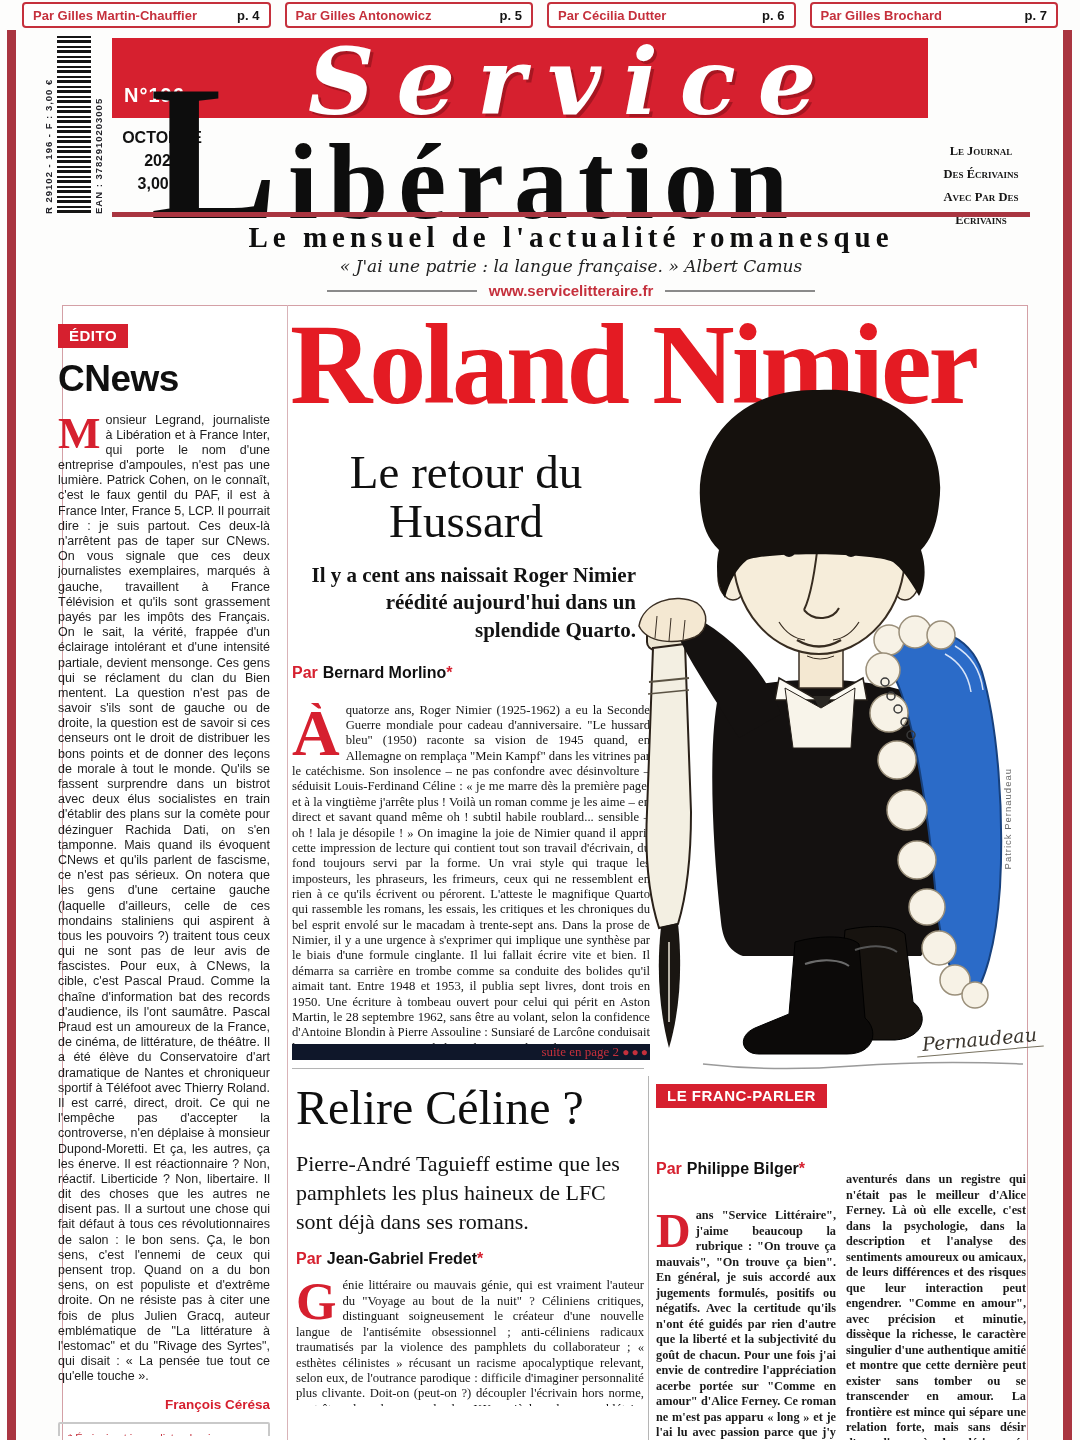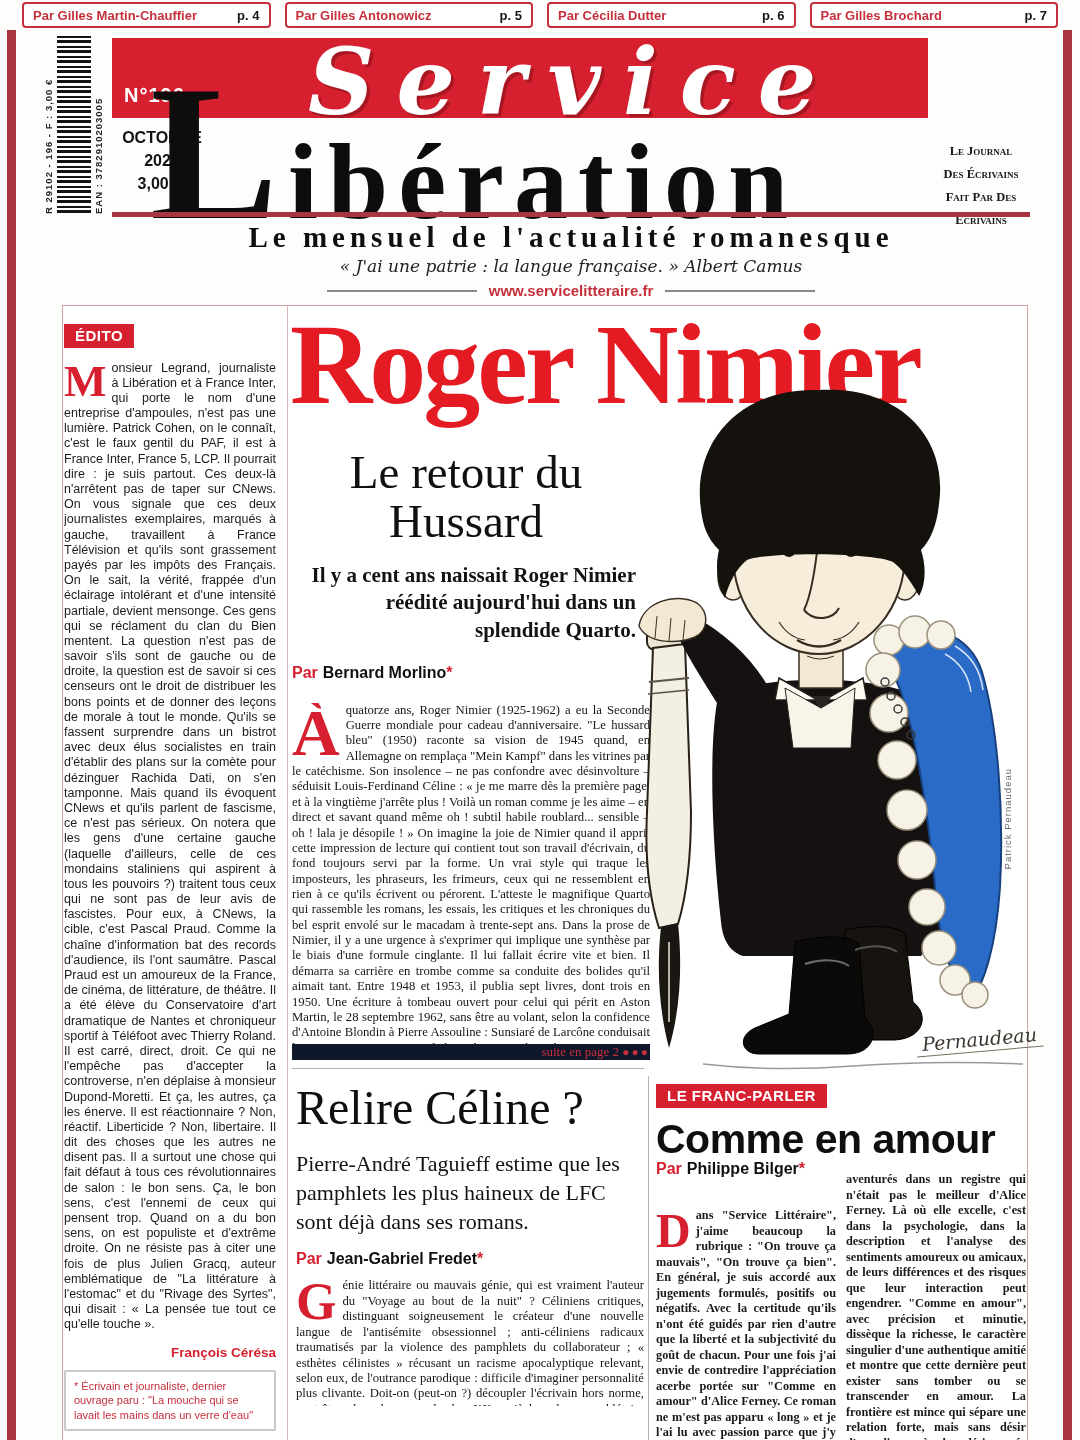--- a/index.html
+++ b/index.html
@@ -48,21 +48,21 @@
   .wwwrow .hline{width:150px;height:2px;background:#8a8a8a;}
   .wwwrow .url{color:#c5303c;font-weight:bold;font-size:15px;}
 
   
   .content-frame{position:absolute;left:62px;top:305px;width:964px;height:1200px;border:1px solid #d4a0a6;background:#fff;}
   .vline-edito{position:absolute;left:287px;top:305px;width:1px;height:1135px;background:#d9b3b8;}
   .hline-mid{position:absolute;left:292px;top:1068px;width:352px;height:1px;background:#b5b5b5;}
   .vline-bottom{position:absolute;left:648px;top:1076px;width:1px;height:364px;background:#b5b5b5;}
 
   
-  .edito{position:absolute;left:64px;top:324px;width:212px;height:1112px;overflow:hidden;}
+  .edito{position:absolute;left:58px;top:324px;width:212px;height:1112px;overflow:hidden;}
   .kicker{display:inline-block;background:#d6202f;color:#fff;font-weight:bold;font-size:15px;
           letter-spacing:.5px;padding:3px 11px 4px;}
   .edito h2{font-size:37px;margin:10px 0 12px;letter-spacing:-.5px;color:#101010;}
   .edito .body{font-size:12.5px;line-height:1.215;text-align:justify;color:#1c1c1c;}
   .edito .body::first-letter{float:left;font-family:"Liberation Serif",serif;font-weight:bold;
           color:#d6202f;font-size:45px;line-height:.82;padding:2px 5px 0 0;}
   .edito .sig{text-align:right;color:#d6202f;font-weight:bold;font-size:13.5px;}
   .edito .footnote{margin-top:10px;border:2px solid #c9c9c9;border-radius:2px;padding:7px 8px;
           color:#c5303c;font-size:11px;line-height:1.3;}
 
@@ -143,44 +143,45 @@
 <div class="issue-info">
   <div>OCTOBRE</div>
   <div>2025</div>
   <div>3,00 €.</div>
 </div>
 <div class="title-script">Service</div>
 <div class="title-main">Libération</div>
 <div class="journal-tag">
   <div>Le Journal</div>
   <div>Des Écrivains</div>
-  <div>Fait Par Des Écrivains</div>
+  <div>Avec Par Des Écrivains</div>
 </div>
 <div class="mast-rule"></div>
 <div class="mensuel">Le mensuel de l'actualité romanesque</div>
 <div class="camus">« J'ai une patrie : la langue française. » Albert Camus</div>
 <div class="wwwrow">
   <span class="hline"></span>
   <span class="url">www.servicelitteraire.fr</span>
   <span class="hline"></span>
 </div>
 
 <div class="content-frame"></div>
 <div class="vline-edito"></div>
 <div class="hline-mid"></div>
 <div class="vline-bottom"></div>
 
 <div class="edito">
   <span class="kicker">ÉDITO</span>
+  <h2>CNews</h2>
   <p class="body">Monsieur Legrand, journaliste à Libération et à France Inter, qui porte le nom d'une entreprise d'ampoules, n'est pas une lumière. Patrick Cohen, on le connaît, c'est le faux gentil du PAF, il est à France Inter, France 5, LCP. Il pourrait dire : je suis partout. Ces deux-là n'arrêtent pas de taper sur CNews. On vous signale que ces deux journalistes exemplaires, marqués à gauche, travaillent à France Télévision et qu'ils sont grassement payés par les impôts des Français. On le sait, la vérité, frappée d'un éclairage intolérant et d'une intensité partiale, devient mensonge. Ces gens qui se réclament du clan du Bien mentent. La question n'est pas de savoir s'ils sont de gauche ou de droite, la question est de savoir si ces censeurs ont le droit de distribuer les bons points et de donner des leçons de morale à tout le monde. Qu'ils se fassent surprendre dans un bistrot avec deux élus socialistes en train d'établir des plans sur la comète pour dézinguer Rachida Dati, on s'en tamponne. Mais quand ils évoquent CNews et qu'ils parlent de fascisme, ce n'est pas sérieux. On notera que les gens d'une certaine gauche (laquelle d'ailleurs, celle de ces mondains staliniens qui aspirent à tous les pouvoirs ?) traitent tous ceux qui ne sont pas de leur avis de fascistes. Pour eux, à CNews, la cible, c'est Pascal Praud. Comme la chaîne d'information bat des records d'audience, ils l'ont saumâtre. Pascal Praud est un amoureux de la France, de cinéma, de littérature, de théâtre. Il a été élève du Conservatoire d'art dramatique de Nantes et chroniqueur sportif à Téléfoot avec Thierry Roland. Il est carré, direct, droit. Ce qui ne l'empêche pas d'accepter la controverse, n'en déplaise à monsieur Dupond-Moretti. Et ça, les autres, ça les énerve. Il est réactionnaire ? Non, réactif. Liberticide ? Non, libertaire. Il dit des choses que les autres ne disent pas. Il a surtout une chose qui fait défaut à tous ces révolutionnaires de salon : le bon sens. Ça, le bon sens, c'est l'ennemi de ceux qui pensent trop. Quand on a du bon sens, on est populiste et d'extrême droite. On ne résiste pas à citer une fois de plus Julien Gracq, auteur emblématique de "La littérature à l'estomac" et du "Rivage des Syrtes", qui disait : « La pensée tue tout ce qu'elle touche ».</p>
   <div class="sig">François Cérésa</div>
   <div class="footnote">* Écrivain et journaliste, dernier ouvrage paru : "La mouche qui se lavait les mains dans un verre d'eau"</div>
 </div>
 
-<div class="lead-headline">Roger Nimier</div>
+<div class="lead-headline">Roland Nimier</div>
 
 <svg class="caricature" viewBox="0 0 445 700" xmlns="http://www.w3.org/2000/svg">
 
   <g>
     <rect x="64" y="230" width="42" height="38" rx="8" fill="#ece5d2" stroke="#2a2119" stroke-width="2"></rect>
     <path d="M70,266 L102,262 L108,430 C108,472 104,512 95,542 L76,546 C65,512 62,472 64,430 Z" fill="#f3efe2" stroke="#2a2119" stroke-width="2"></path>
     <line x1="66" y1="300" x2="106" y2="296" stroke="#5b5344" stroke-width="2"></line>
     <line x1="65" y1="312" x2="106" y2="308" stroke="#5b5344" stroke-width="1.5"></line>
     <path d="M78,545 L95,541 C100,590 96,632 86,666 C77,632 73,590 78,545 Z" fill="#1a1612"></path>
     <line x1="86" y1="560" x2="86" y2="640" stroke="#efe9da" stroke-width="1.5"></line>
@@ -264,19 +265,18 @@
   <h2>Relire Céline ?</h2>
   <div class="standfirst">Pierre-André Taguieff estime que les pamphlets les plus haineux de LFC sont déjà dans ses romans.</div>
   <div class="byline">
     <span class="par">Par</span><span>Jean-Gabriel Fredet</span><span class="star">*</span>
   </div>
   <p class="body">Génie littéraire ou mauvais génie, qui est vraiment l'auteur du "Voyage au bout de la nuit" ? Céliniens critiques, distinguant soigneusement le créateur d'une nouvelle langue de l'antisémite obsessionnel ; anti-céliniens radicaux traumatisés par la violence des pamphlets du collaborateur ; « esthètes célinistes » récusant un racisme apocalyptique relevant, selon eux, de l'outrance parodique : difficile d'imaginer personnalité plus clivante. Doit-on (peut-on ?) découpler l'écrivain hors norme, peut-être le plus grand du XXe siècle, du pamphlétaire idéologiquement proche du nazisme ? Si, après relecture des pamphlets et découverte de son comportement, la glose moderne découple méthodiquement l'auteur de l'antisémite paroxystique, reste « le sentiment plus ou moins obscur de l'inséparabilité de l'écrivain, du pamphlétaire et du ci-</p>
 </div>
 
 <div class="franc">
   <span class="kicker">LE FRANC-PARLER</span>
-  <h2>Comme en amour</h2>
 </div>
 <div class="byline franc-byline">
   <span class="par">Par</span><span>Philippe Bilger</span><span class="star">*</span>
 </div>
 <p class="franc-col c1">Dans "Service Littéraire", j'aime beaucoup la rubrique : "On trouve ça mauvais", "On trouve ça bien". En général, je suis accordé aux jugements formulés, positifs ou négatifs. Avec la certitude qu'ils n'ont été guidés par rien d'autre que la liberté et la subjectivité du goût de chacun. Pour une fois j'ai envie de contredire l'appréciation acerbe portée sur "Comme en amour" d'Alice Ferney. Ce roman ne m'est pas apparu « long » et je l'ai lu avec passion parce que j'y ai retrouvé les qualités d'intelligence, de narration, de finesse et de sensibilité de cet auteur. D'autant plus que certains de ses ouvrages précédents</p>
 <p class="franc-col c2">aventurés dans un registre qui n'était pas le meilleur d'Alice Ferney. Là où elle excelle, c'est dans la psychologie, dans la description et l'analyse des sentiments amoureux ou amicaux, de leurs différences et des risques que leur interaction peut engendrer. "Comme en amour", avec précision et minutie, dissèque la richesse, le caractère singulier d'une authentique amitié et montre que cette dernière peut exister sans tomber ou se transcender en amour. La frontière est mince qui sépare une relation forte, mais sans désir d'un lien où le désir crée justement les délices ou les orages de l'amour. Le livre d'Alice Ferney va bien au-delà de ce contraste et aborde toutes</p>
 
 </body></html>

